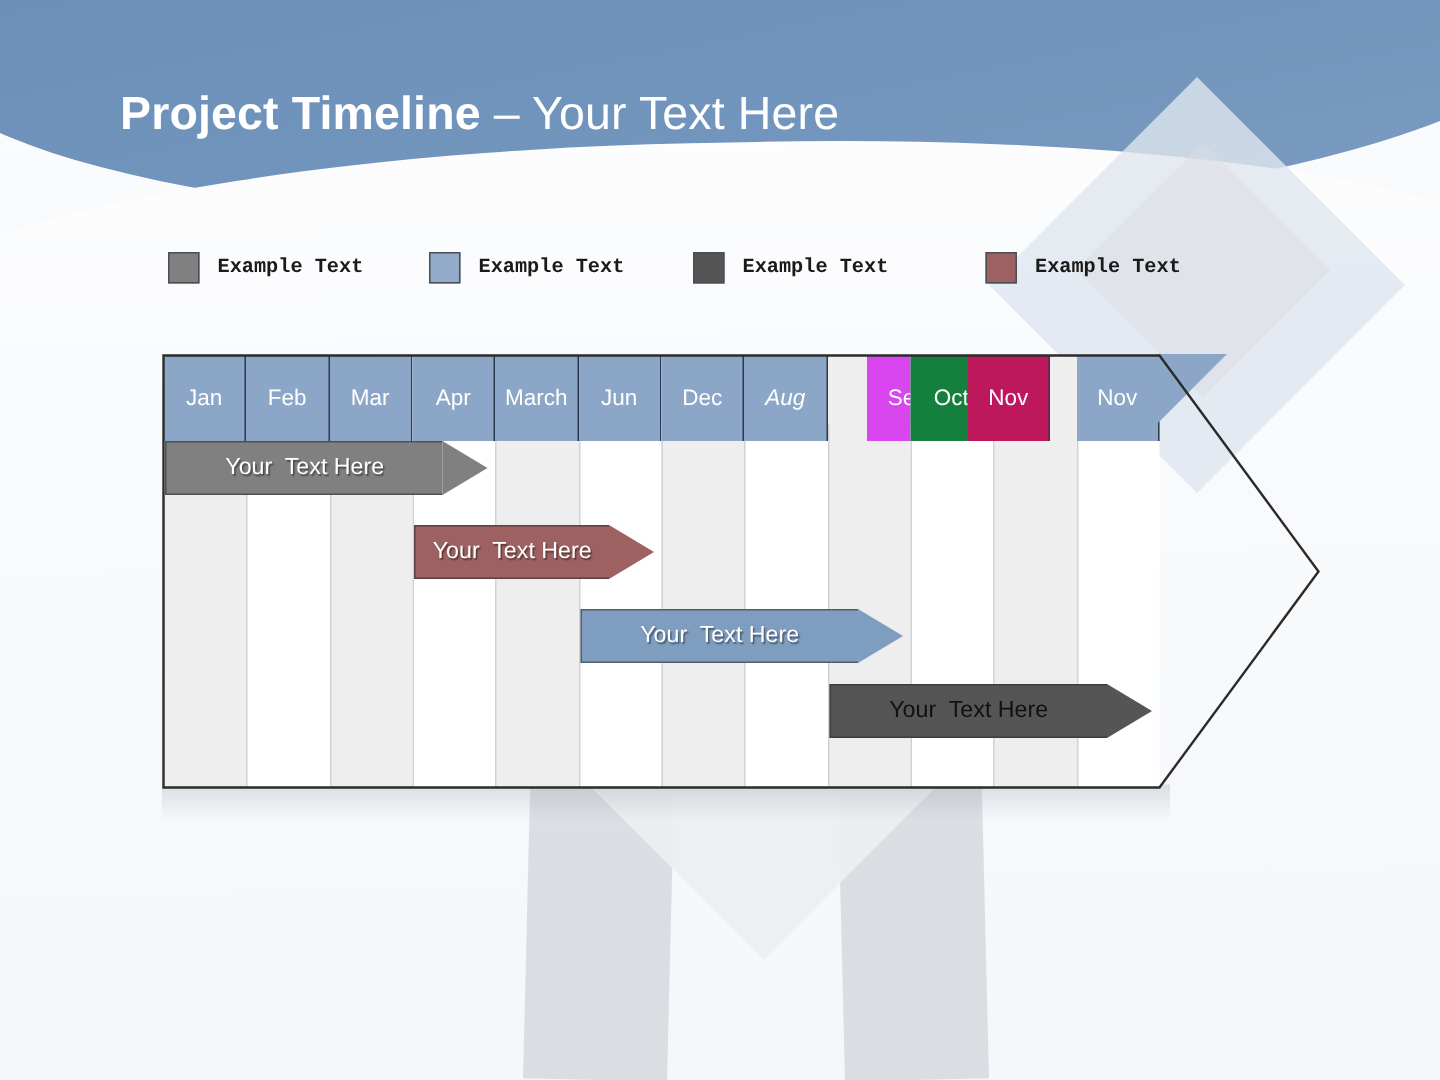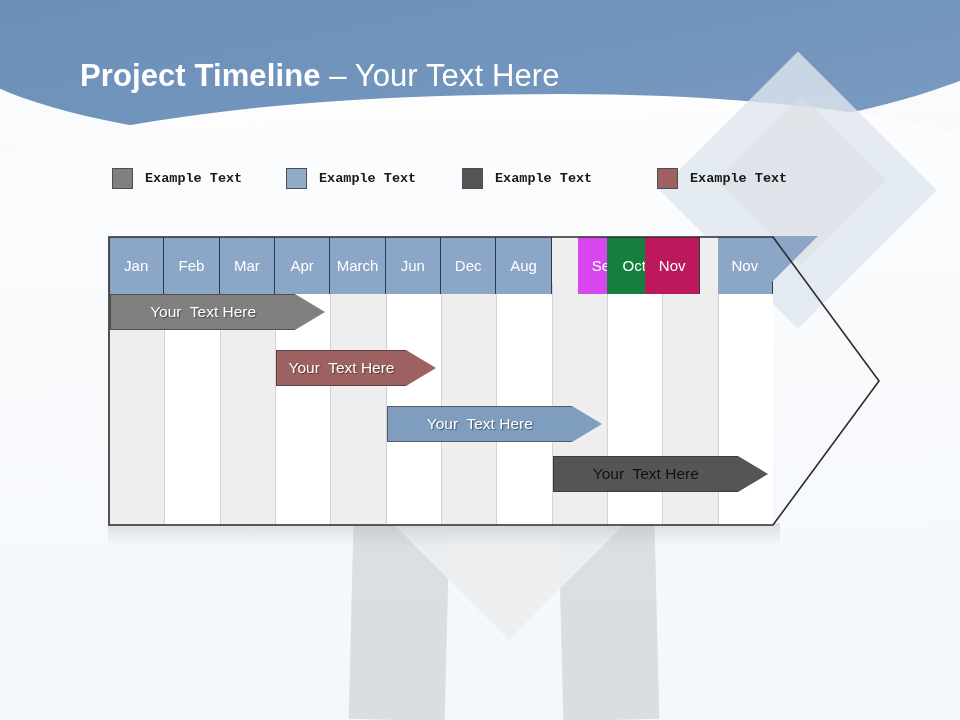--- a/index.html
+++ b/index.html
@@ -300,21 +300,21 @@
         <div class="col-line" style="left: 221.333px;"></div>
         <div class="month-head" style="left: 221.333px; width: 55.3333px; background: rgb(139, 166, 198);">March</div>
         <div class="col plain" style="left: 276.667px; width: 55.3333px;"></div>
         <div class="col-line" style="left: 276.667px;"></div>
         <div class="month-head" style="left: 276.667px; width: 55.3333px; background: rgb(139, 166, 198);">Jun</div>
         <div class="col shade" style="left: 332px; width: 55.3333px;"></div>
         <div class="col-line" style="left: 332px;"></div>
         <div class="month-head" style="left: 332px; width: 55.3333px; background: rgb(139, 166, 198);">Dec</div>
         <div class="col plain" style="left: 387.333px; width: 55.3333px;"></div>
         <div class="col-line" style="left: 387.333px;"></div>
-        <div class="month-head" style="left: 387.333px; width: 55.3333px; background: rgb(139, 166, 198);">Aug</div>
+        <div class="month-head" style="left: 387.333px; width: 55.3333px; background: rgb(139, 166, 198); font-style: italic;">Aug</div>
         <div class="col shade" style="left: 442.667px; width: 55.3333px;"></div>
         <div class="col-line" style="left: 442.667px;"></div>
         <div class="month-head" style="left: 469px; width: 55.3333px; background: #d946ef;">Sep</div>
         <div class="col plain" style="left: 498px; width: 55.3333px;"></div>
         <div class="col-line" style="left: 498px;"></div>
         <div class="month-head" style="left: 498px; width: 55.3333px; background: #15803d;">Oct</div>
         <div class="col shade" style="left: 553.333px; width: 55.3333px;"></div>
         <div class="col-line" style="left: 553.333px;"></div>
         <div class="month-head" style="left: 536px; width: 55.3333px; background: #be185d;">Nov</div>
         <div class="col plain" style="left: 608.667px; width: 55.3333px;"></div>

